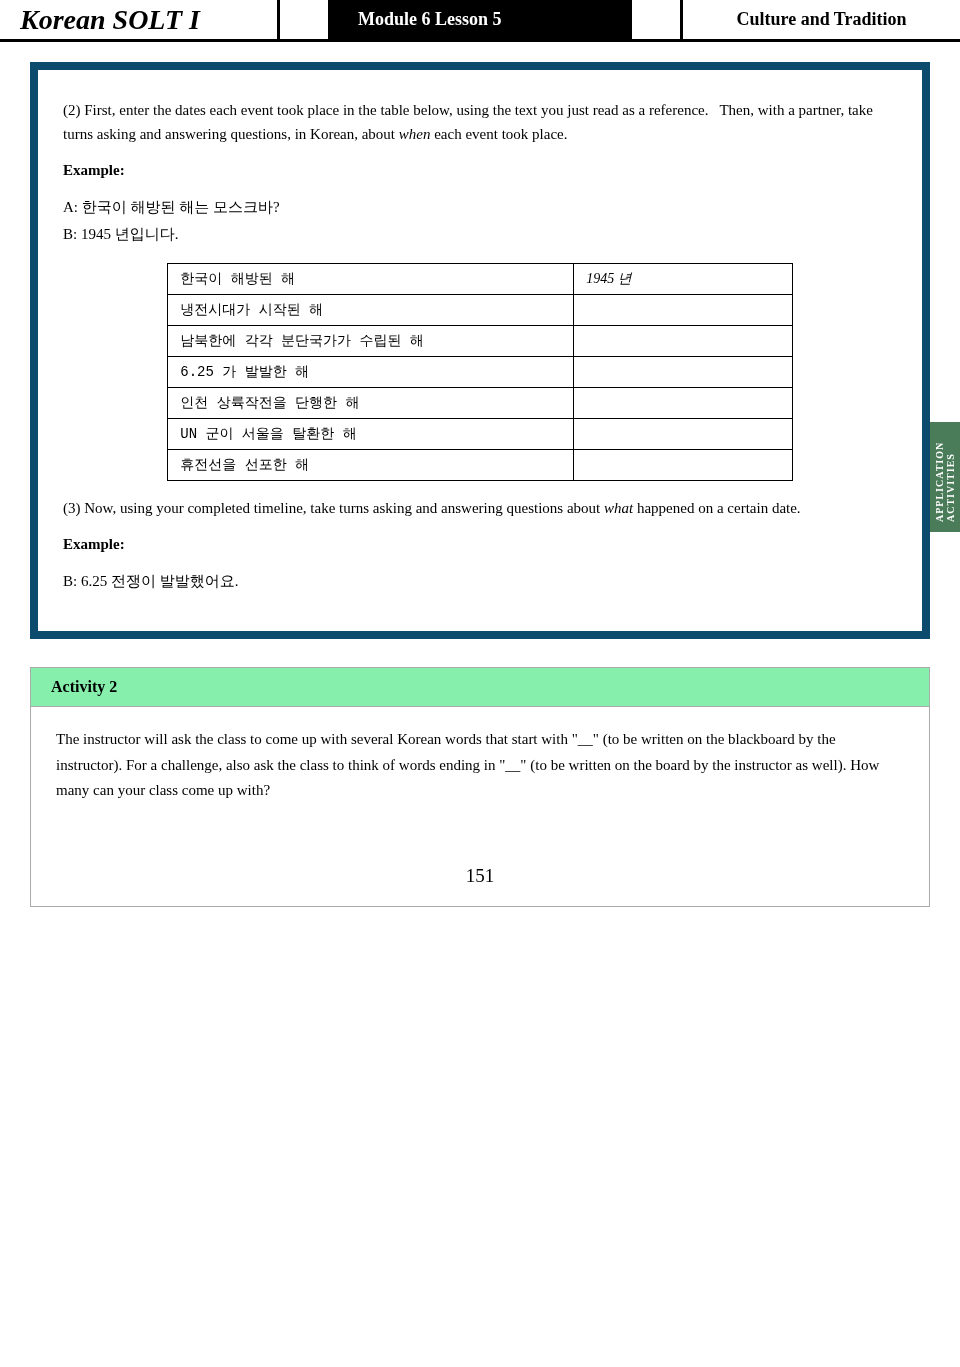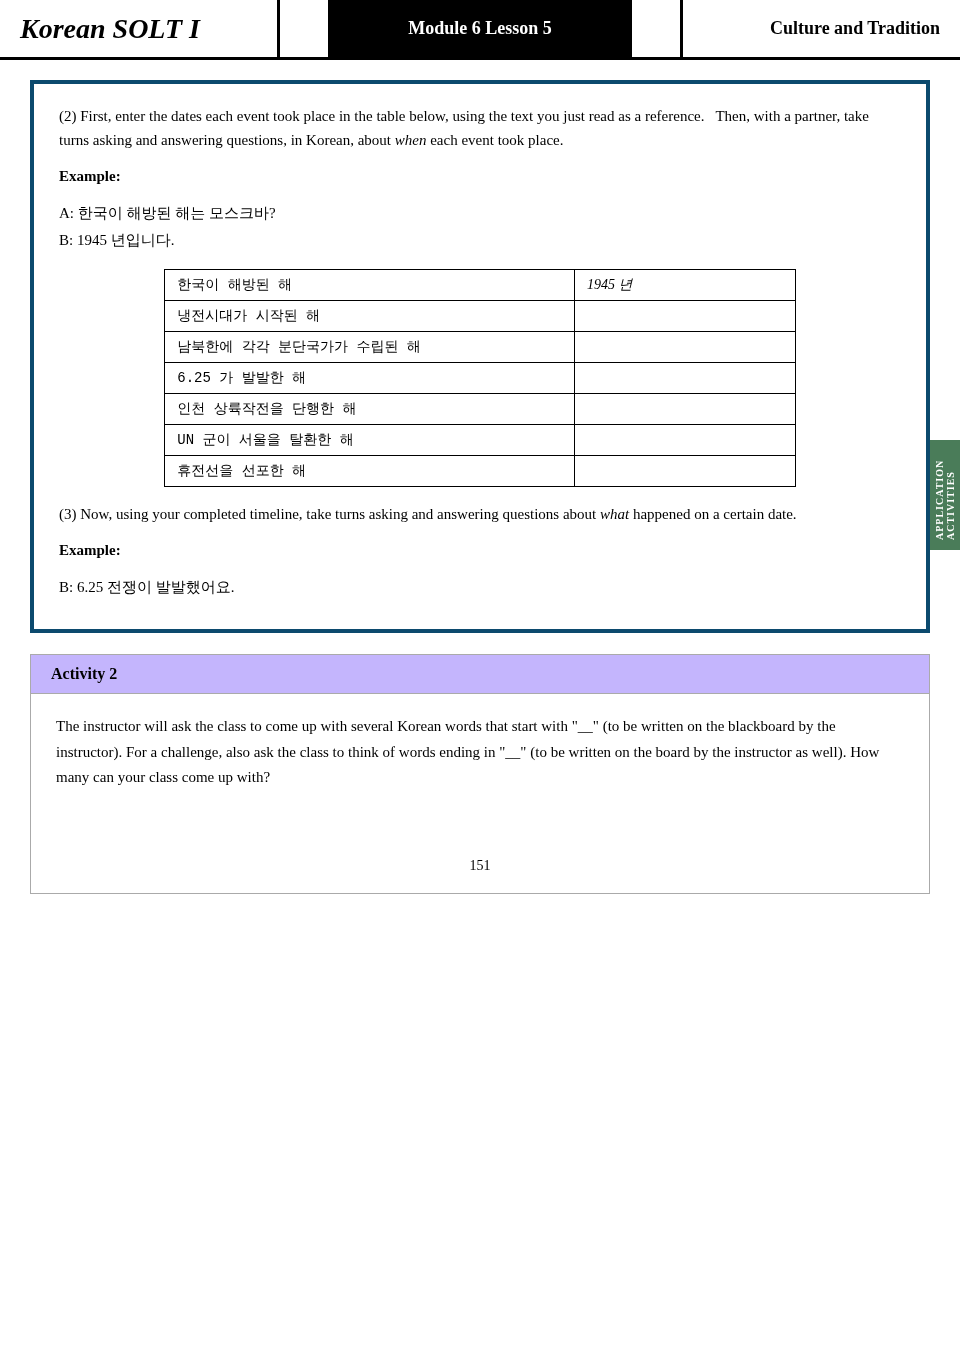--- a/index.html
+++ b/index.html
@@ -15,69 +15,69 @@
       font-family: 'Times New Roman', Times, serif;
       color: #000000;
       position: relative;
     }
 
     
     .header {
       display: flex;
       align-items: stretch;
       border-bottom: 3px solid #000;
-      height: 60px;
+      height: 42px;
       gap: 48px;
     }
 
     .header-title {
       display: flex;
       align-items: center;
       padding: 0 20px;
       font-size: 28px;
       font-weight: bold;
       font-style: italic;
       border-right: 3px solid #000;
       min-width: 280px;
     }
 
     .header-module {
       display: flex;
       align-items: center;
-      justify-content: center;
+      justify-content: flex-start;
       background: #000000;
       color: #ffffff;
       font-size: 18px;
       font-weight: bold;
       padding: 0 30px;
       flex: 1;
     }
 
     .header-culture {
       display: flex;
       align-items: center;
-      justify-content: flex-end;
+      justify-content: center;
       padding: 0 20px;
       font-size: 18px;
       font-weight: bold;
       min-width: 280px;
       border-left: 3px solid #000;
     }
 
     
     .main-content {
       padding: 20px 30px;
       position: relative;
     }
 
     
     .activity-box {
-      border: 4px solid #0c4a6e;
-      padding: 20px 25px;
-      margin-bottom: 21px;
+      border: 8px solid #0c4a6e;
+      padding: 28px 25px;
+      margin-bottom: 28px;
       position: relative;
     }
 
     .activity-box p {
       font-size: 15px;
       line-height: 1.6;
       margin-bottom: 12px;
     }
 
     .activity-box p:last-child {
@@ -139,41 +139,41 @@
       writing-mode: vertical-rl;
       text-orientation: mixed;
       transform: rotate(180deg);
       height: 110px;
       text-transform: uppercase;
     }
 
     
     .activity-header {
       border: 1px solid #aaa;
-      background: #c4b5fd;
+      background: #86efac;
       padding: 10px 20px;
       margin-bottom: 0;
       font-size: 16px;
       font-weight: bold;
     }
 
     
     .activity2-box {
       border: 1px solid #aaa;
       border-top: none;
       padding: 20px 25px;
       min-height: 200px;
       font-size: 15px;
       line-height: 1.7;
     }
 
     
     .page-number {
       text-align: center;
-      font-size: 14px;
+      font-size: 19px;
       padding: 20px 0;
       position: absolute;
       bottom: 20px;
       width: 100%;
       left: 0;
     }
 
     em {
       font-style: italic;
     }

